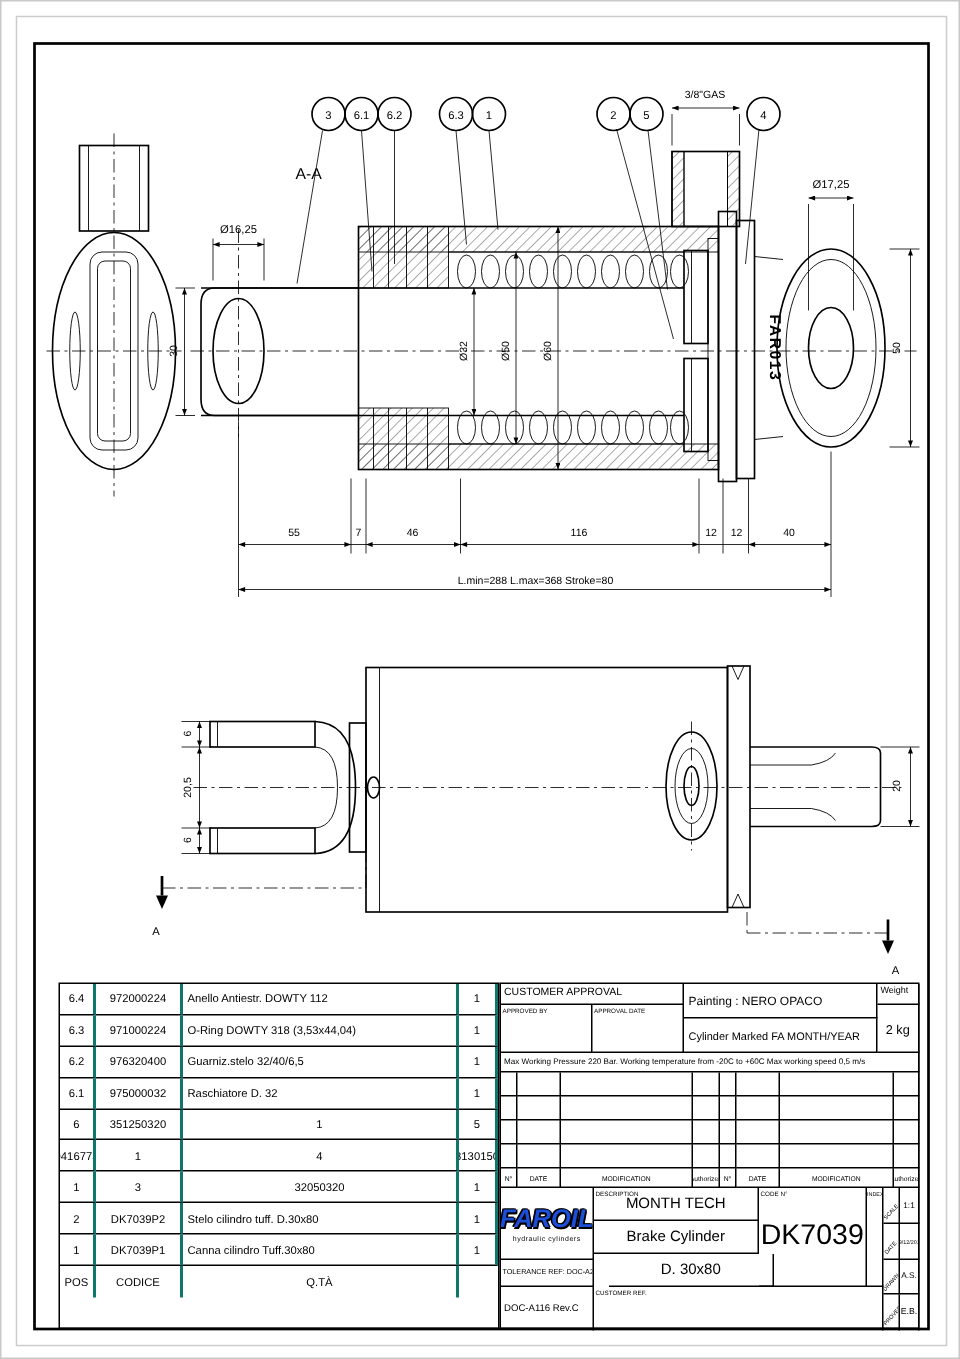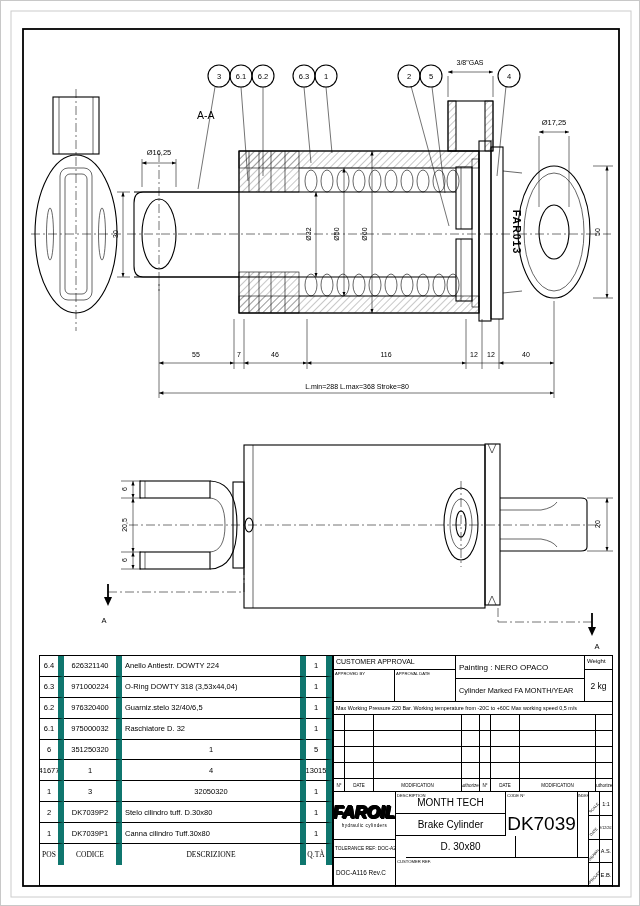--- a/index.html
+++ b/index.html
@@ -9,32 +9,32 @@
   .ol{fill:none;stroke:#000;stroke-width:1.1;}
   .d{fill:none;stroke:#000;stroke-width:.6;}
   .dim{fill:none;stroke:#000;stroke-width:.55;}
   .cl{fill:none;stroke:#000;stroke-width:.55;stroke-dasharray:9 3 2 3;}
   .hz{fill:url(#hatch);stroke:#000;stroke-width:.6;}.t7{font-size:7px;}.t8{font-size:7.5px;}.t10{font-size:10.5px;}
   .mid{text-anchor:middle;}
   .bold{font-weight:bold;letter-spacing:1px;}
   
   .abs{position:absolute;box-sizing:border-box;}
   .bom{left:38px;top:654px;width:294px;height:231px;border:1px solid #000;display:grid;grid-template-columns:24px 58px 184px 26px;grid-auto-rows:20.9px;font-size:7.5px;}
-  .bom>div{border-right:6px solid #0f766e;border-bottom:1px solid #000;overflow:hidden;white-space:nowrap;display:flex;align-items:center;justify-content:center;}
+  .bom>div{border-right:2px solid #0f766e;border-bottom:1px solid #000;overflow:hidden;white-space:nowrap;display:flex;align-items:center;justify-content:center;}
   .bom>div.dl{justify-content:flex-start;padding-left:3px;}
-  .bom>div.noB{border-bottom:none;font-family:Liberation Serif, serif;}
+  .bom>div.noB{border-bottom:none;}
   .tb{left:332px;top:654px;width:280px;height:231px;border:1px solid #000;font-size:7.5px;}
   .c{position:absolute;box-sizing:border-box;border-right:1px solid #000;border-bottom:1px solid #000;overflow:hidden;white-space:nowrap;}
   .lab{font-size:4.2px;color:#000;display:block;line-height:5px;padding:1px 0 0 1px;}
   .cen{display:flex;align-items:center;justify-content:center;}
   .revgrid{position:absolute;left:0;top:59px;width:279px;height:64px;display:grid;grid-template-columns:11px 29px 88px 18px 11px 29px 76px 17px;grid-auto-rows:16px;}
   .revgrid>div{border-right:1px solid #000;border-bottom:1px solid #000;}
   .revhead{position:absolute;left:0;top:123px;width:279px;height:13px;display:grid;grid-template-columns:11px 29px 88px 18px 11px 29px 76px 17px;font-size:4.5px;}
   .revhead>div{border-right:1px solid #000;border-bottom:1px solid #000;display:flex;align-items:center;justify-content:center;overflow:hidden;}
-  .logo{font-weight:bold;font-size:17px;letter-spacing:0px;color:#000000;text-shadow:-1px 0 #000,1px 0 #000,0 -1px #000,0 1px #000,-1px -1px #000,1px 1px #000;font-style:italic;}
+  .logo{font-weight:bold;font-size:17px;letter-spacing:0px;color:#1d4ed8;text-shadow:-1px 0 #000,1px 0 #000,0 -1px #000,0 1px #000,-1px -1px #000,1px 1px #000;font-style:italic;}
   .diag{transform:rotate(-48deg);font-size:3.8px;display:block;margin-top:8px;}
 </style>
 </head>
 <body>
 
 <div class="sheet">
 
 <svg width="640" height="906" viewBox="0 0 640 906">
   <defs>
     <pattern id="hatch" patternUnits="userSpaceOnUse" width="5" height="5" patternTransform="rotate(45)">
@@ -310,22 +310,22 @@
       <line x1="497" y1="621" x2="591" y2="621" class="cl"></line>
       <line x1="591" y1="612" x2="591" y2="626" stroke="#000" stroke-width="1.8"></line>
       <path d="M587,626 h8 l-4,9 z" fill="#000"></path>
       <text x="596" y="648" class="t8 mid">A</text>
     </g>
   </g>
 </svg>
 
 <div class="abs bom">
   <div>6.4</div>
-      <div>626321140</div>
-      <div class="dl">Anello Antiestr. DOWTY 224</div>
+      <div>972000224</div>
+      <div class="dl">Anello Antiestr. DOWTY 112</div>
       <div>1</div>
   <div>6.3</div>
       <div>971000224</div>
       <div class="dl">O-Ring DOWTY 318 (3,53x44,04)</div>
       <div>1</div>
   <div>6.2</div>
       <div>976320400</div>
       <div class="dl">Guarniz.stelo 32/40/6,5</div>
       <div>1</div>
   <div>6.1</div>
@@ -347,21 +347,20 @@
   <div>2</div>
       <div>DK7039P2</div>
       <div class="dl">Stelo cilindro tuff. D.30x80</div>
       <div>1</div>
   <div>1</div>
       <div>DK7039P1</div>
       <div class="dl">Canna cilindro Tuff.30x80</div>
       <div>1</div>
   <div class="noB">POS</div>
   <div class="noB">CODICE</div>
-  <div class="noB">DESCRIZIONE</div>
   <div class="noB">Q.TÀ</div>
 </div>
 
 <div class="abs tb">
 
   <div class="c" style="left:0;top:0;width:122px;height:14px;font-size:7px;padding:2px 0 0 2px;">CUSTOMER APPROVAL</div>
   <div class="c" style="left:0;top:14px;width:61px;height:32px;">
         <span class="lab">APPROVED BY</span>
       </div>
   <div class="c" style="left:61px;top:14px;width:61px;height:32px;">

